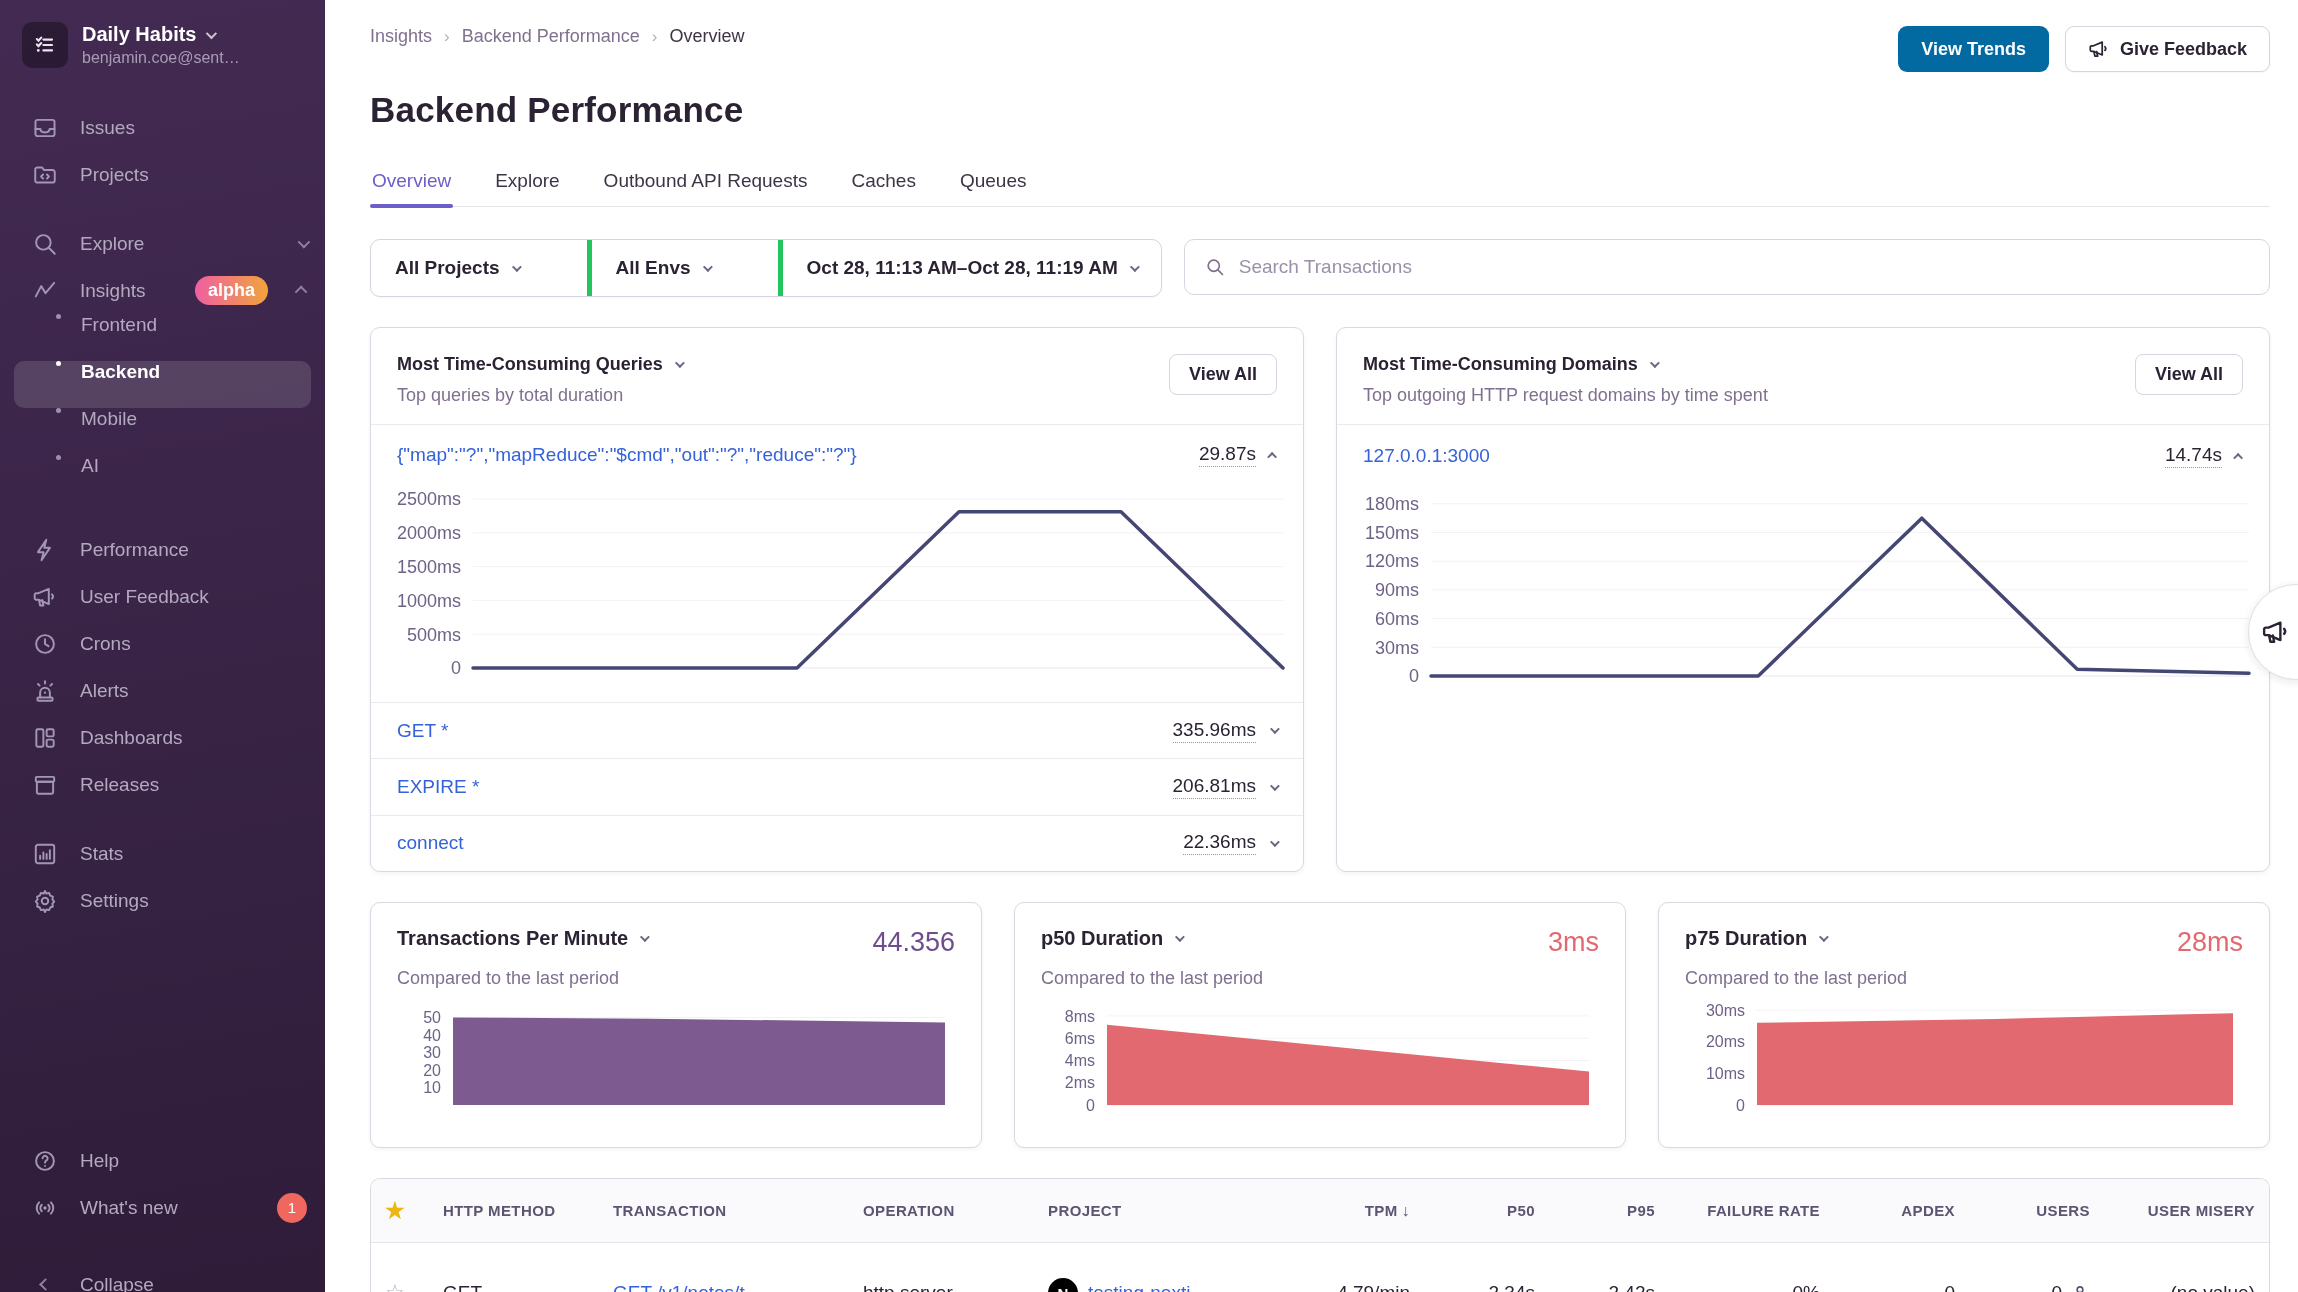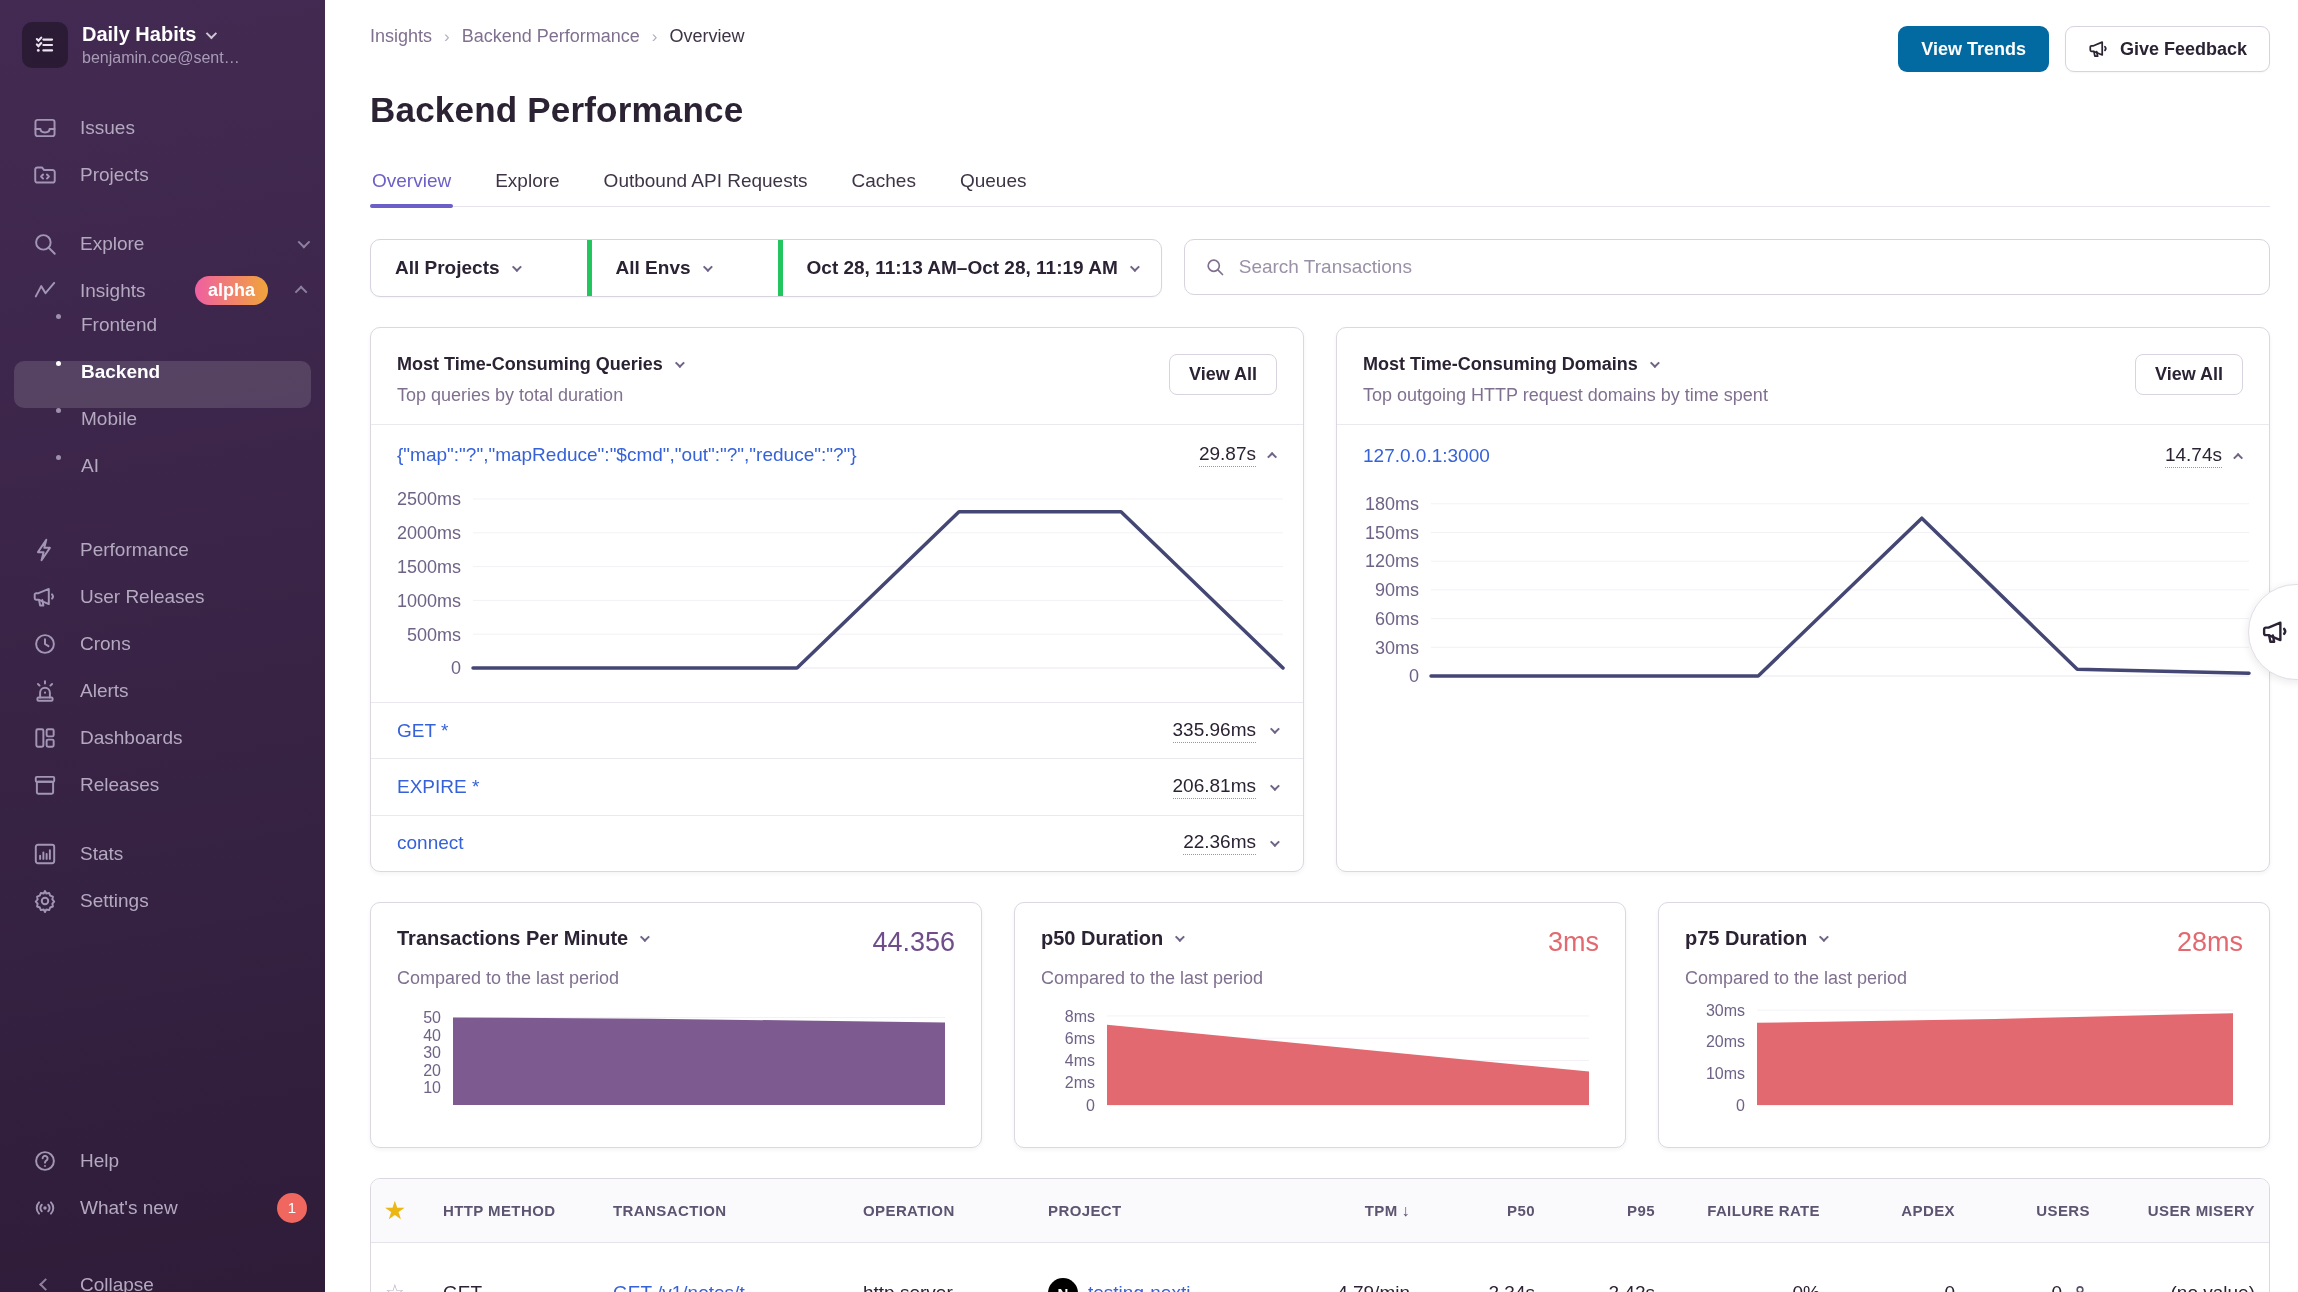--- a/index.html
+++ b/index.html
@@ -200,21 +200,21 @@
         <span class="ni-label">Performance</span>
       </div>
       <div class="nav-item">
         <span class="ni-icon">
           <svg class="ic" width="26" height="26" viewBox="0 0 24 24" fill="none" stroke="currentColor" stroke-width="1.8" stroke-linejoin="round">
               <path d="M15.5 4.5L6 8.5H3.8A1.3 1.3 0 002.5 9.8v3.4a1.3 1.3 0 001.3 1.3H6l9.5 4z"></path>
               <path d="M6.5 14.8l1 5h3l-1-5" stroke-linecap="round"></path>
               <path d="M18.5 9.5a3 3 0 010 4" stroke-linecap="round"></path>
             </svg>
         </span>
-        <span class="ni-label">User Releases</span>
+        <span class="ni-label">User Feedback</span>
       </div>
       <div class="nav-item">
         <span class="ni-icon">
           <svg class="ic" width="26" height="26" viewBox="0 0 24 24" fill="none" stroke="currentColor" stroke-width="1.8" stroke-linecap="round">
               <circle cx="12" cy="12" r="8.2"></circle>
               <path d="M12 7.5V12l3.2 2"></path>
             </svg>
         </span>
         <span class="ni-label">Crons</span>
       </div>

